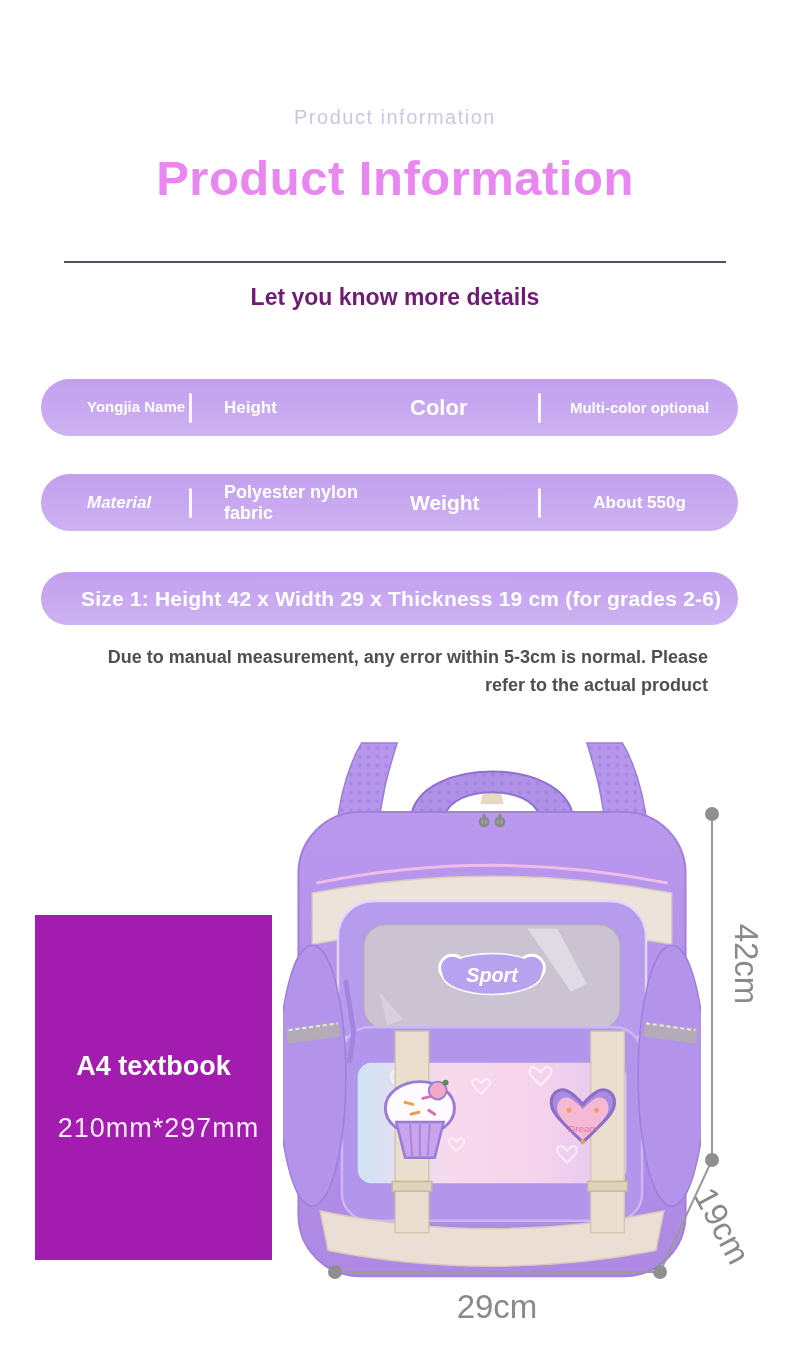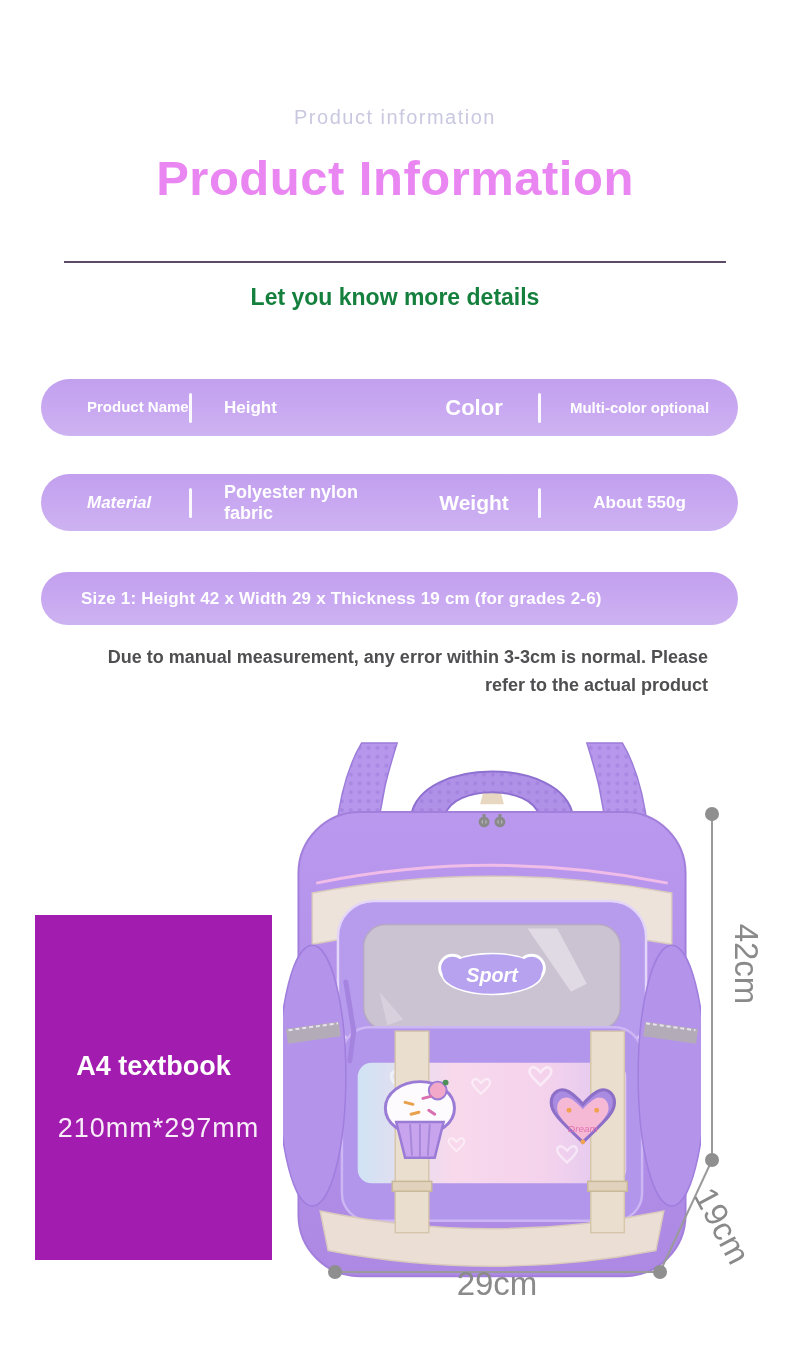--- a/index.html
+++ b/index.html
@@ -5,90 +5,90 @@
   * { margin:0; padding:0; box-sizing:border-box; }
   body { background:#ffffff; font-family:"Liberation Sans","DejaVu Sans",sans-serif; }
   .page { position:relative; width:790px; height:1357px; background:#ffffff; overflow:hidden; }
 
   .eyebrow { position:absolute; top:106px; left:0; width:100%; text-align:center;
     font-size:20px; letter-spacing:1.5px; color:#c9c8e0; }
   .title { position:absolute; top:150px; left:0; width:100%; text-align:center;
     font-size:49px; font-weight:bold; color:#e986f2; letter-spacing:0.5px; }
   .divider-line { position:absolute; top:261px; left:64px; width:662px; height:2px; background:#5d4a66; }
   .subtitle { position:absolute; top:284px; left:0; width:100%; text-align:center;
-    font-size:23px; font-weight:bold; color:#15803d; }
+    font-size:23px; font-weight:bold; color:#701a75; }
 
   .pill { position:absolute; left:41px; width:697px; height:57px; border-radius:29px;
     background:linear-gradient(180deg,#c2a0ef 0%, #c9a9f1 55%, #cdb3f1 100%);
     display:flex; align-items:center; color:#ffffff; }
   .pill-1 { top:379px; }
   .pill-2 { top:474px; }
   .pill-size { top:572px; height:53px; border-radius:27px; }
   .p-label1 { width:148px; padding-left:46px; font-weight:bold; font-size:15px; line-height:1.25; }
   .pill-2 .p-label1 { font-size:17px;font-style:italic; }
   .p-sep { width:3px; height:30px; background:rgba(255,255,255,0.92); border-radius:2px; }
   .p-value1 { width:218px; padding-left:32px; font-weight:bold; font-size:17px; }
   .pill-2 .p-value1 { font-size:18px; }
-  .p-label2 { width:128px; text-align:center; font-weight:bold; font-size:22px; }
+  .p-label2 { width:128px; text-align:left; font-weight:bold; font-size:22px; }
   .pill-2 .p-label2 { font-size:21px; }
   .p-value2 { flex:1; text-align:center; font-weight:bold; font-size:15px; }
   .pill-2 .p-value2 { font-size:17px; }
-  .p-size-text { padding-left:40px; font-weight:bold; font-size:17px; letter-spacing:0.2px; }
+  .p-size-text { padding-left:40px; font-weight:bold; font-size:21px; letter-spacing:0.2px; }
 
   .note { position:absolute; top:644px; left:72px; width:636px; text-align:right;
     font-size:18px; font-weight:bold; color:#4f4f51; line-height:1.55; }
 
   .figure { position:absolute; top:727px; left:0; width:790px; height:630px; }
   .a4-box { position:absolute; top:188px; left:35px; width:237px; height:345px;
     background:#a21caf; color:#ffffff; text-align:center; }
   .a4-title { position:absolute; top:136px; left:0; width:100%; font-size:27px; font-weight:bold; }
   .a4-size { position:absolute; top:198px; left:5px; width:100%; font-size:27px;
     color:rgba(255,255,255,0.92); letter-spacing:1px; }
 
   .backpack-svg { position:absolute; top:8px; left:283px; width:418px; height:553px; }
   .dims-svg { position:absolute; top:0; left:0; width:790px; height:630px; pointer-events:none; }
 
   .dim-label { position:absolute; color:#8a8a8a; font-size:33px; text-align:center; }
   .dim-height { top:218px; left:700px; width:92px; transform:rotate(90deg); }
   .dim-depth { top:480px; left:676px; width:92px; transform:rotate(62deg); }
-  .dim-width { top:538px; left:437px; width:120px; }
+  .dim-width { top:561px; left:437px; width:120px; }
 </style>
 </head>
 <body>
 
 <div class="page">
 
   <div class="eyebrow">Product information</div>
   <div class="title">Product Information</div>
   <div class="divider-line"></div>
   <div class="subtitle">Let you know more details</div>
 
   <div class="pill pill-1">
-    <div class="p-label1">Product Name</div>
+    <div class="p-label1">Yongjia Name</div>
     <div class="p-sep"></div>
     <div class="p-value1">Height</div>
     <div class="p-label2">Color</div>
     <div class="p-sep"></div>
     <div class="p-value2">Multi-color optional</div>
   </div>
 
   <div class="pill pill-2">
     <div class="p-label1">Material</div>
     <div class="p-sep"></div>
     <div class="p-value1">Polyester nylon fabric</div>
     <div class="p-label2">Weight</div>
     <div class="p-sep"></div>
     <div class="p-value2">About 550g</div>
   </div>
 
   <div class="pill pill-size">
     <div class="p-size-text">Size 1: Height 42 x Width 29 x Thickness 19 cm (for grades 2-6)</div>
   </div>
 
-  <div class="note">Due to manual measurement, any error within 3-3cm is normal. Please refer to the actual product</div>
+  <div class="note">Due to manual measurement, any error within 5-3cm is normal. Please refer to the actual product</div>
 
   <div class="figure">
 
     <div class="a4-box">
       <div class="a4-title">A4 textbook</div>
       <div class="a4-size">210mm*297mm</div>
     </div>
 
     <svg class="backpack-svg" viewBox="0 0 420 560">
       <defs>

